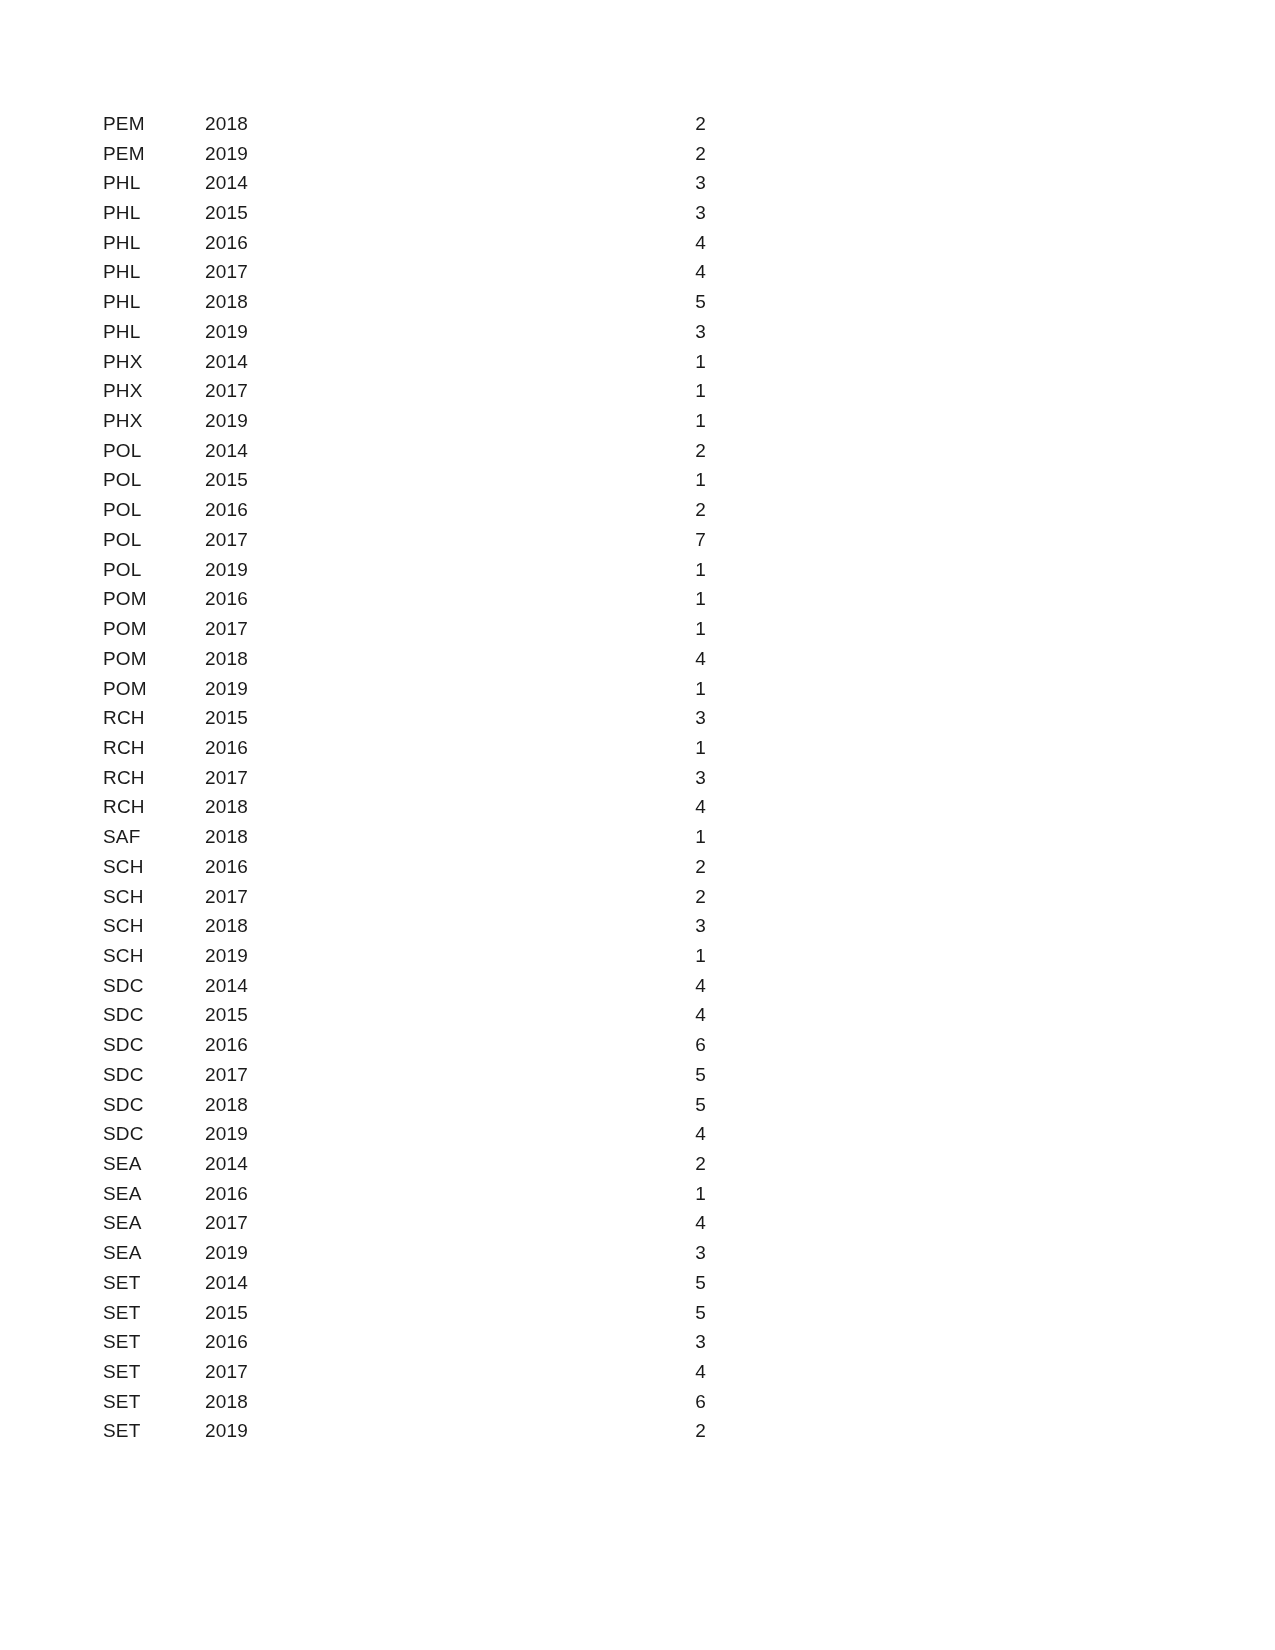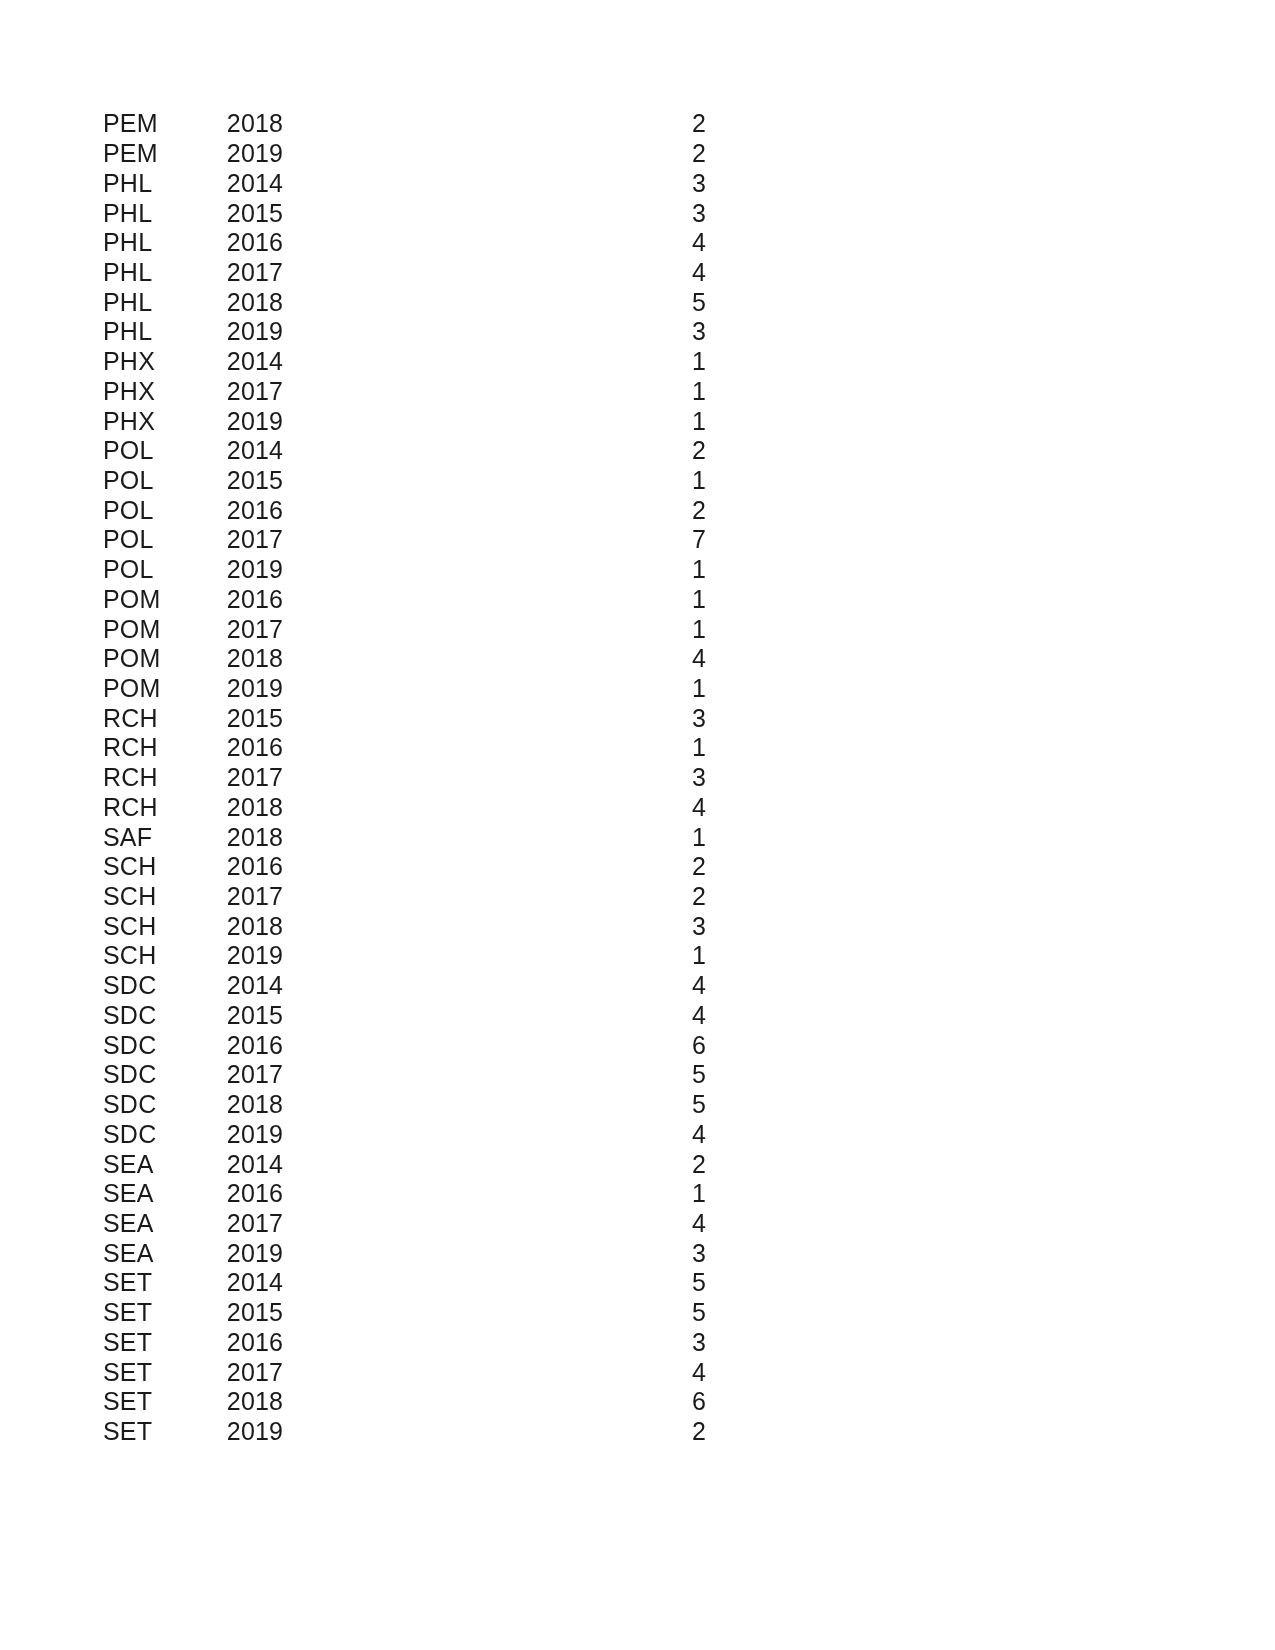--- a/index.html
+++ b/index.html
@@ -18,34 +18,34 @@
   .data-table {
     position: absolute;
     left: 0;
     top: 109px;
     width: 1275px;
   }
   .row {
     display: flex;
     align-items: center;
     height: 29.73px;
-    font-size: 25px;
+    font-size: 19px;
     font-weight: 400;
     color: #1a1a1a;
     letter-spacing: 0.2px;
     white-space: nowrap;
   }
   .cell-code {
     margin-left: 103px;
     width: 102px;
     text-align: left;
   }
   .cell-year {
     width: 100px;
-    text-align: center;
+    text-align: left;
     font-variant-numeric: lining-nums;
   }
   .cell-count {
     width: 401px;
     text-align: right;
   }
 </style>
 </head>
 <body>
 

